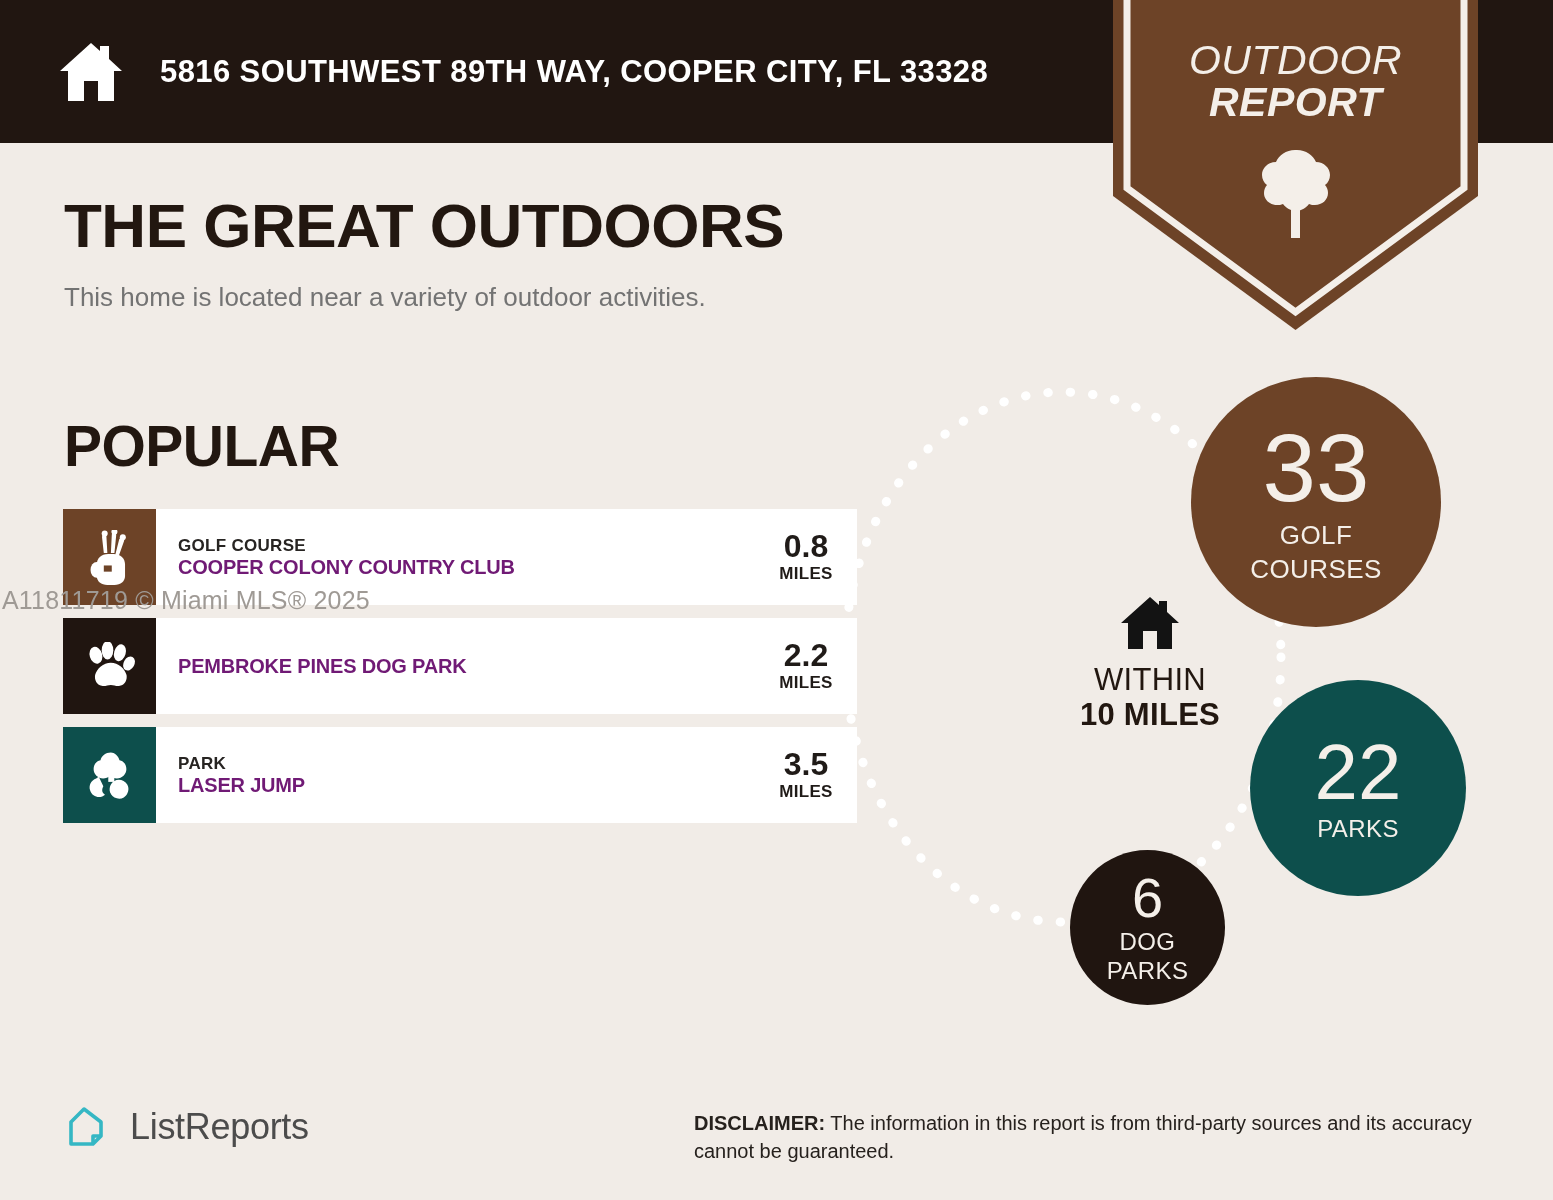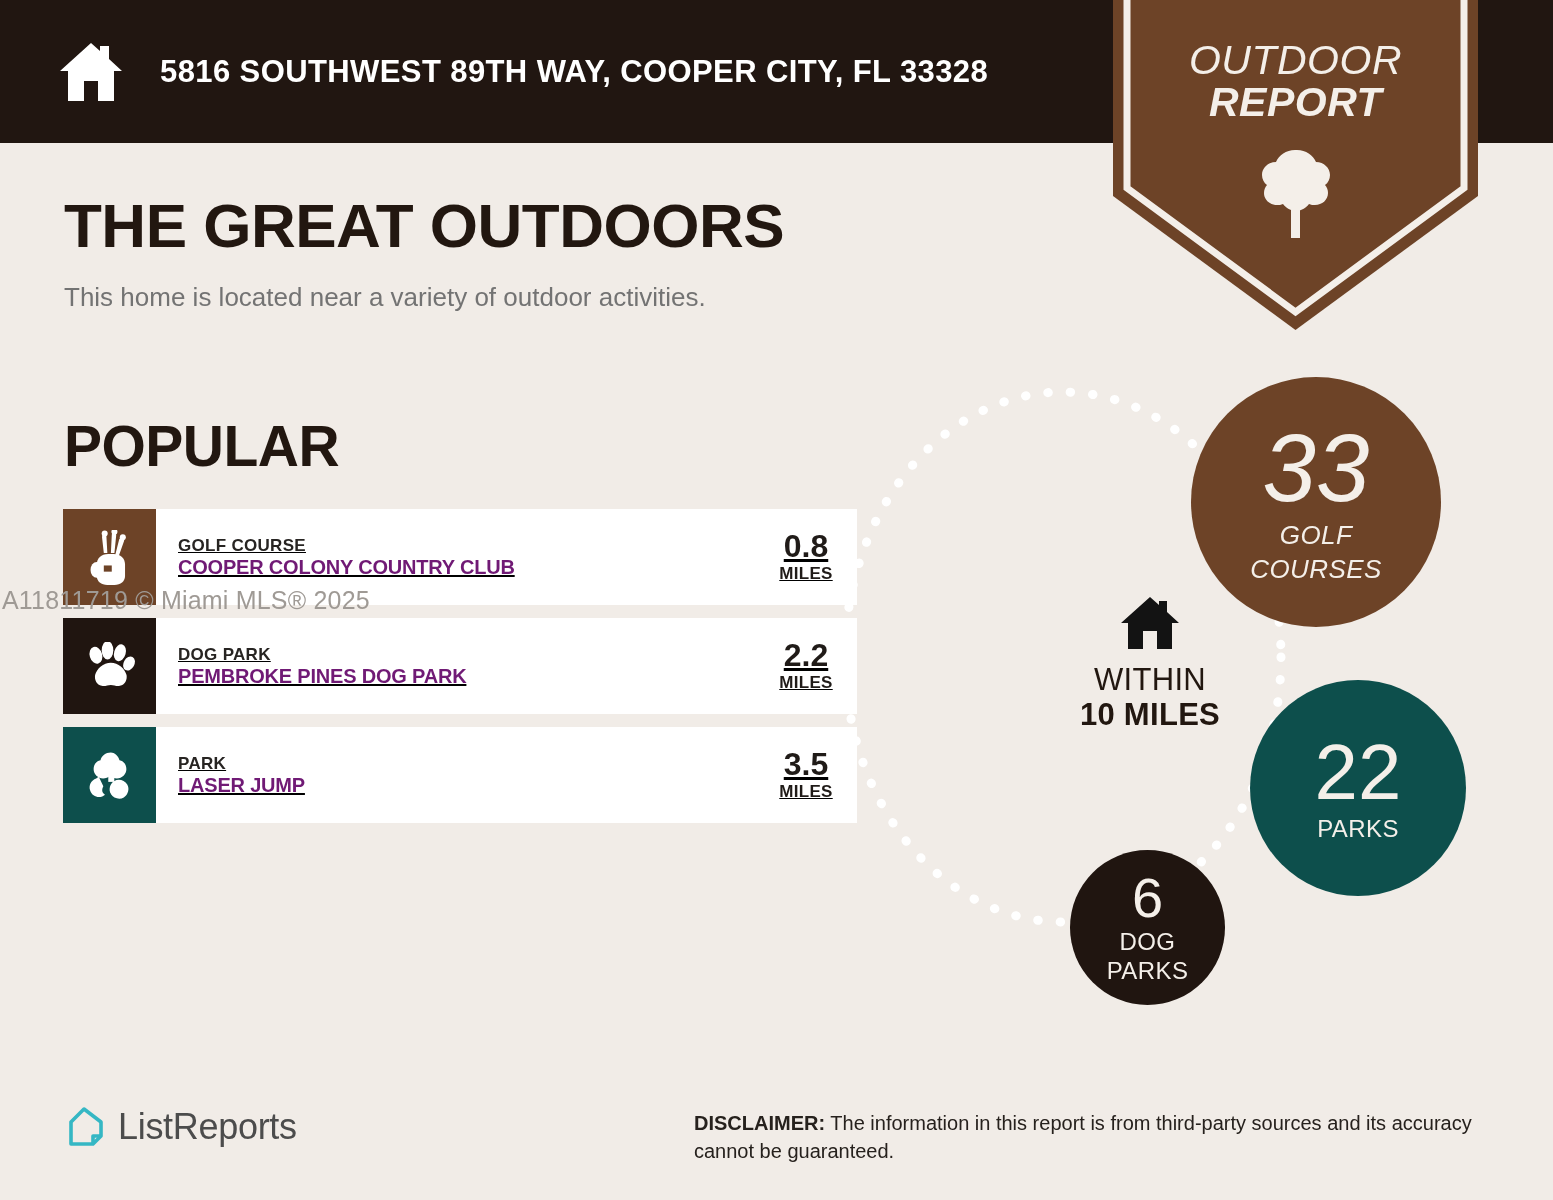--- a/index.html
+++ b/index.html
@@ -95,21 +95,20 @@
     font-weight: 700;
     color: #221710;
     letter-spacing: -0.5px;
   }
 
   .poi-list {
     position: absolute;
     top: 509px;
     left: 63px;
     width: 794px;
-    text-decoration: underline;
   }
   .poi-row {
     display: flex;
     align-items: stretch;
     height: 96px;
     margin-bottom: 13px;
     background: #ffffff;
   }
   .poi-icon {
     width: 93px;
@@ -214,21 +213,20 @@
     color: #f4efe9;
     text-align: center;
   }
   .stat-num { font-weight: 400; line-height: 0.98; display:block; }
   .stat-lbl { font-weight: 400; line-height: 1.08; display:block; letter-spacing: 0.4px;}
 
   .stat-golf {
     left: 391px; top: 27px;
     width: 250px; height: 250px;
     background: #6d4327;
-    font-style: italic;
   }
   .stat-golf .stat-num { font-size: 96px; }
   .stat-golf .stat-lbl { font-size: 26px; margin-top: 6px; }
 
   .stat-parks {
     left: 450px; top: 330px;
     width: 216px; height: 216px;
     background: #0d4f4c;
   }
   .stat-parks .stat-num { font-size: 78px; }
@@ -242,20 +240,21 @@
   .stat-dog .stat-num { font-size: 56px; }
   .stat-dog .stat-lbl { font-size: 24px; margin-top: 3px; }
 
   
   .logo {
     position: absolute;
     left: 62px;
     top: 1105px;
     display: flex;
     align-items: center;
+    gap: 12px;
   }
   .logo svg { display:block; margin-right: 12px; }
   .logo-text {
     font-size: 36px;
     font-weight: 400;
     color: #4c4c4c;
     letter-spacing: -0.3px;
   }
 
   .disclaimer {
@@ -380,21 +379,20 @@
                        c4 1 7 -1 11 -1
                        c4 0 7 2 11 1
                        c6 -1 9 -7 8 -13
                        c-2 -8 -10 -15 -19 -15 Z"></path>
             </g>
           </svg>
         </span>
       </div>
       <div class="poi-body">
         <div class="poi-texts">
-          <span class="poi-cat">DOG PARK</span>
           <span class="poi-name">PEMBROKE PINES DOG PARK</span>
         </div>
         <div class="poi-dist">
           <span class="poi-dist-num">2.2</span>
           <span class="poi-dist-unit">MILES</span>
         </div>
       </div>
     </div>
 
     <div class="poi-row">

